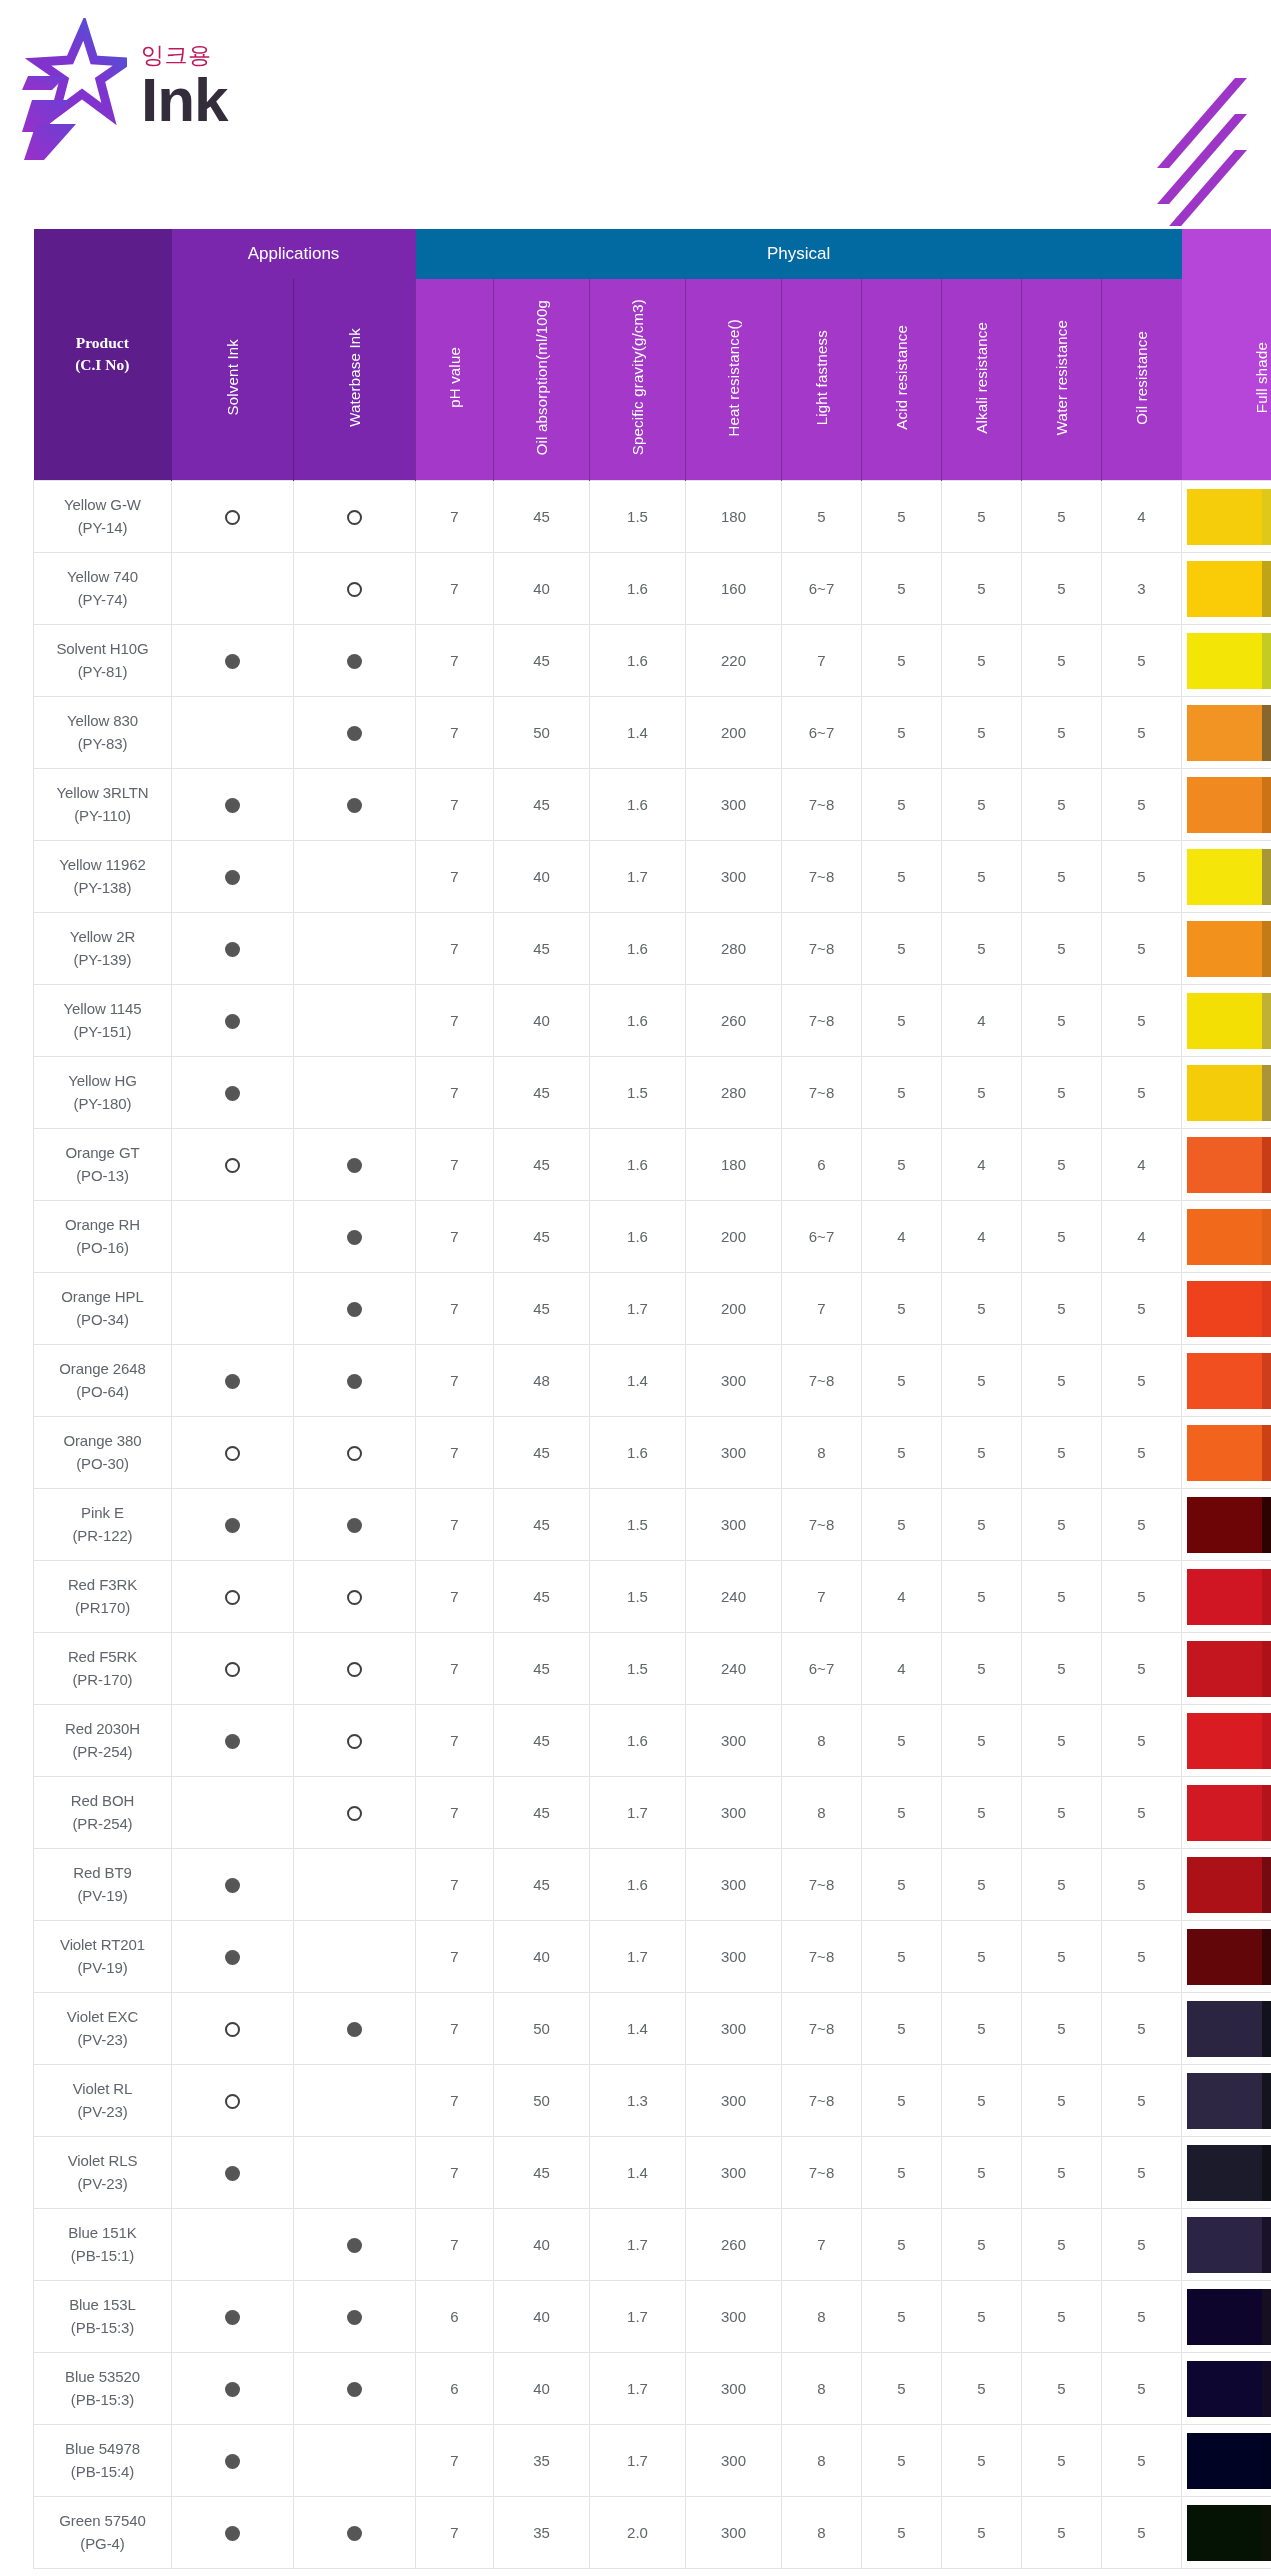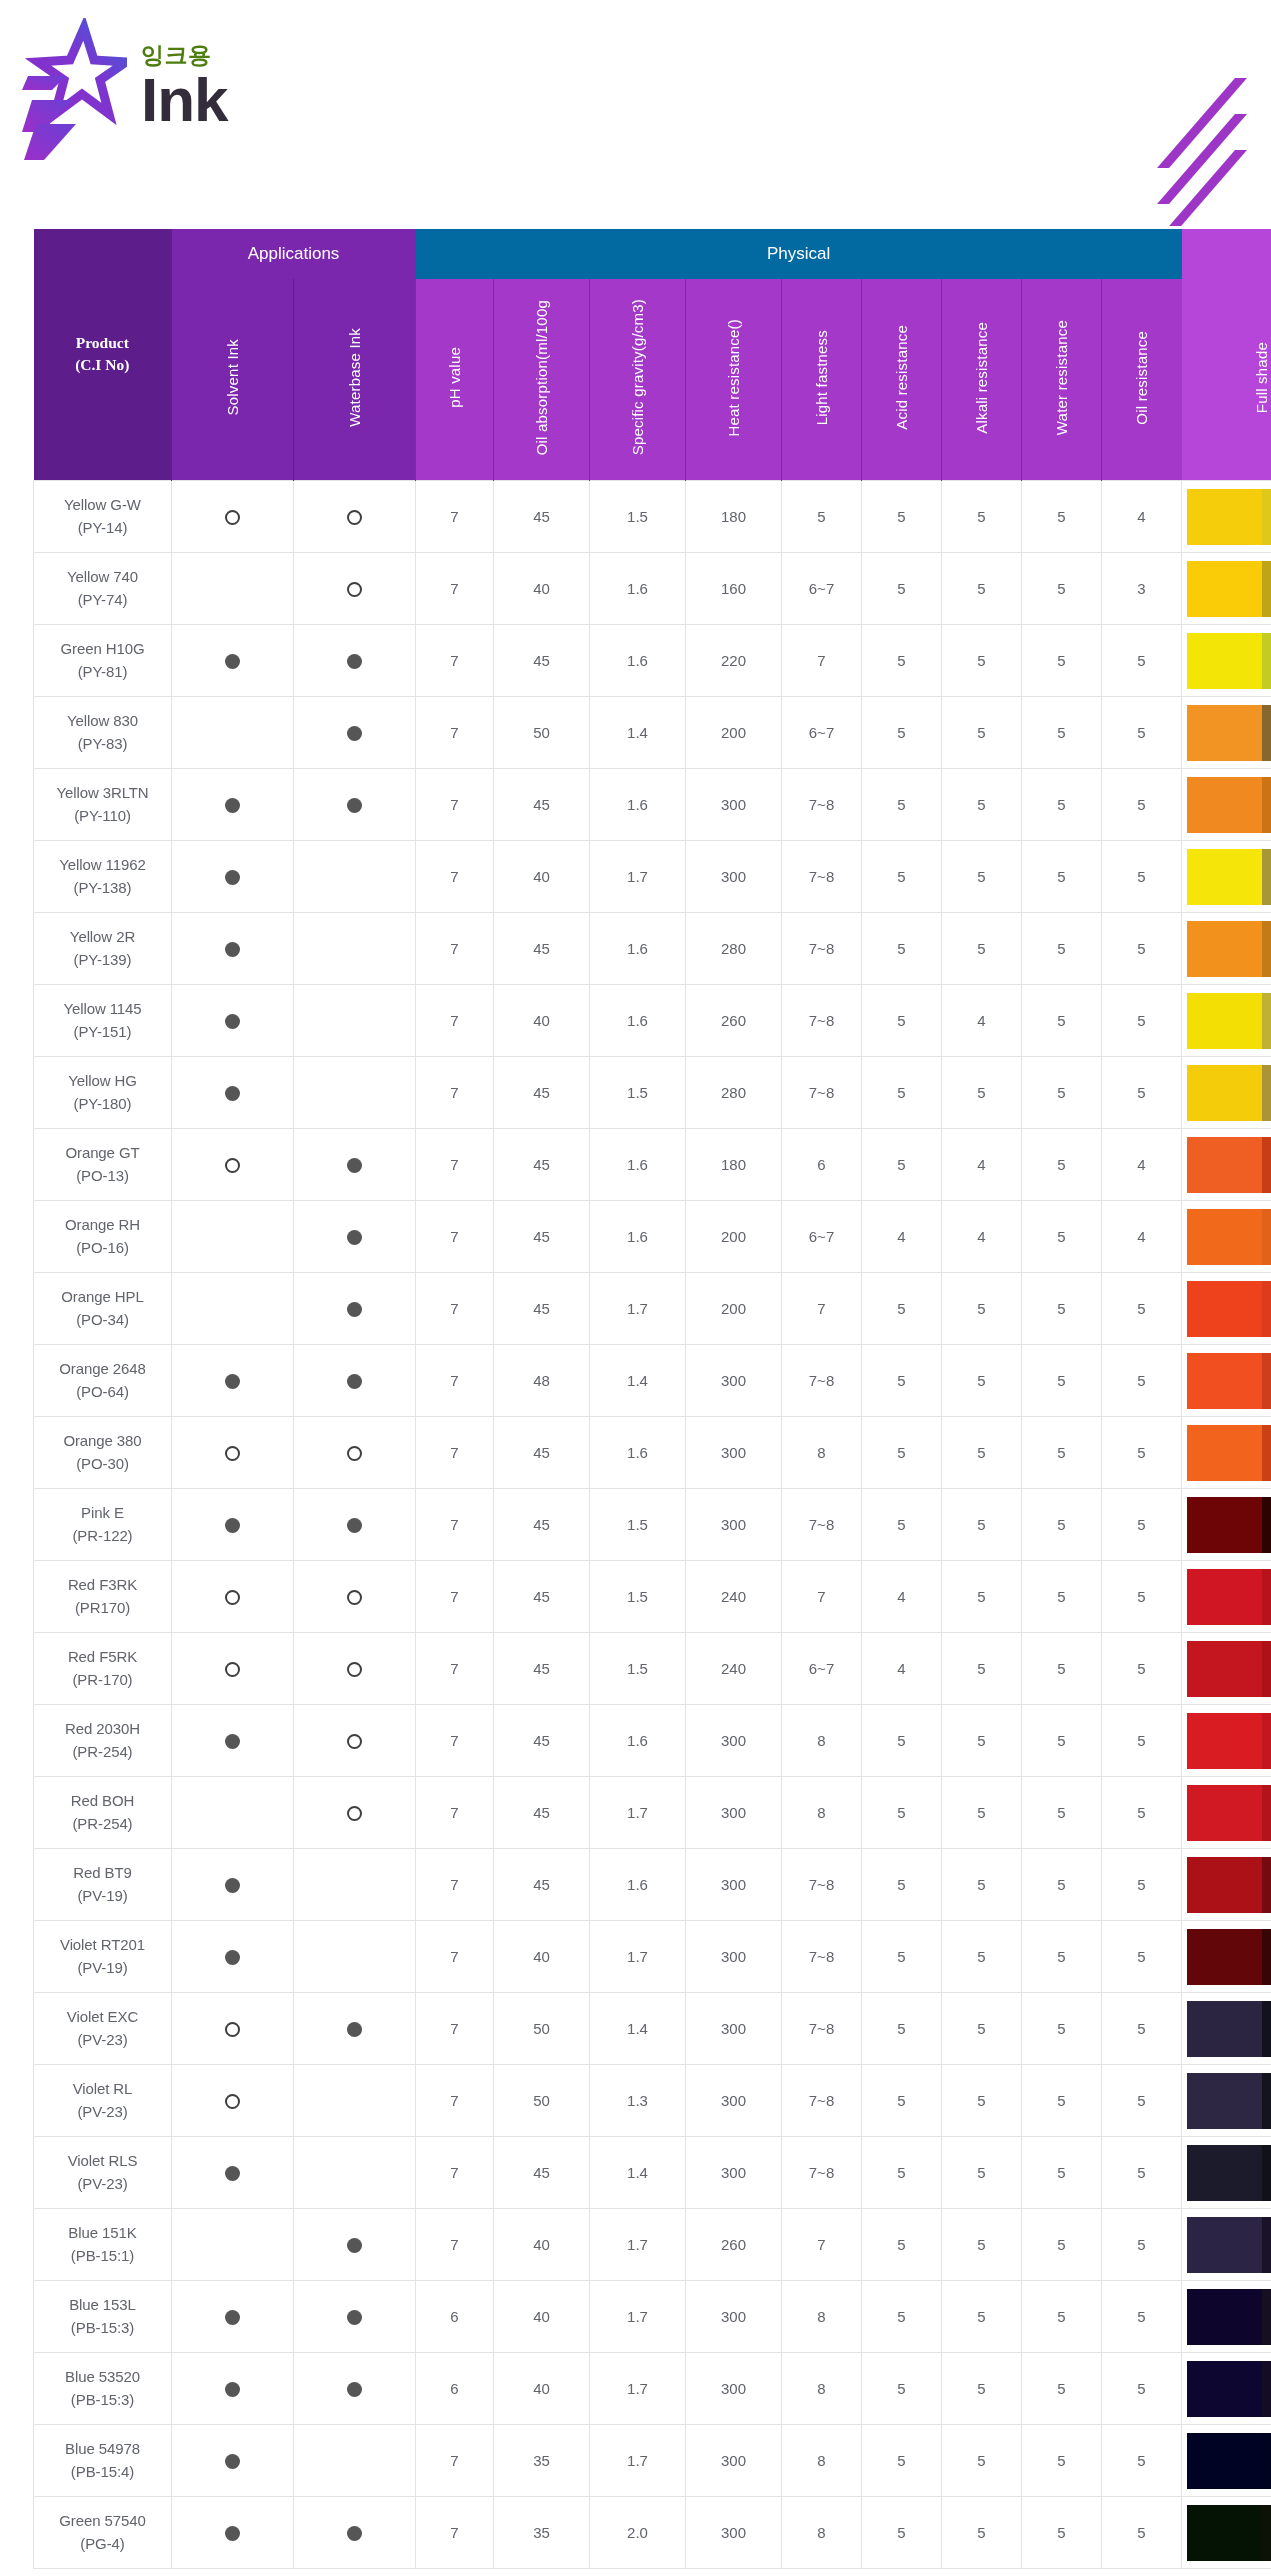--- a/index.html
+++ b/index.html
@@ -14,24 +14,24 @@
   .logo-block {
     position: absolute;
     left: 22px; top: 18px;
     display: flex;
     align-items: flex-start;
   }
   .logo-mark { width: 105px; height: 150px; flex: 0 0 auto; }
   .logo-text { margin-left: 14px; padding-top: 26px; }
   .logo-kr {
     font-size: 23px;
-    color: #4d7c0f;
+    color: #be185d;
     letter-spacing: .5px;
     line-height: 1;
-    font-weight: 700;
+    font-weight: 400;
   }
   .logo-en {
     font-size: 62px;
     color: #332c3a;
     line-height: 1.05;
     font-weight: 700;
     letter-spacing: -1px;
   }
 
   
@@ -260,21 +260,21 @@
         <td>5</td>
         <td>3</td>
         <td class="sw-full">
           <span class="swatch-full">
             <span style="background:#f9cc07"></span>
             <span style="background:#c0a417"></span>
           </span>
         </td>
       </tr>
       <tr>
-        <td class="name"><span>Green H10G</span><span class="pid">(PY-81)</span></td>
+        <td class="name"><span>Solvent H10G</span><span class="pid">(PY-81)</span></td>
         <td><span class="mark-filled"></span></td>
         <td><span class="mark-filled"></span></td>
         <td>7</td>
         <td>45</td>
         <td>1.6</td>
         <td>220</td>
         <td>7</td>
         <td>5</td>
         <td>5</td>
         <td>5</td>

